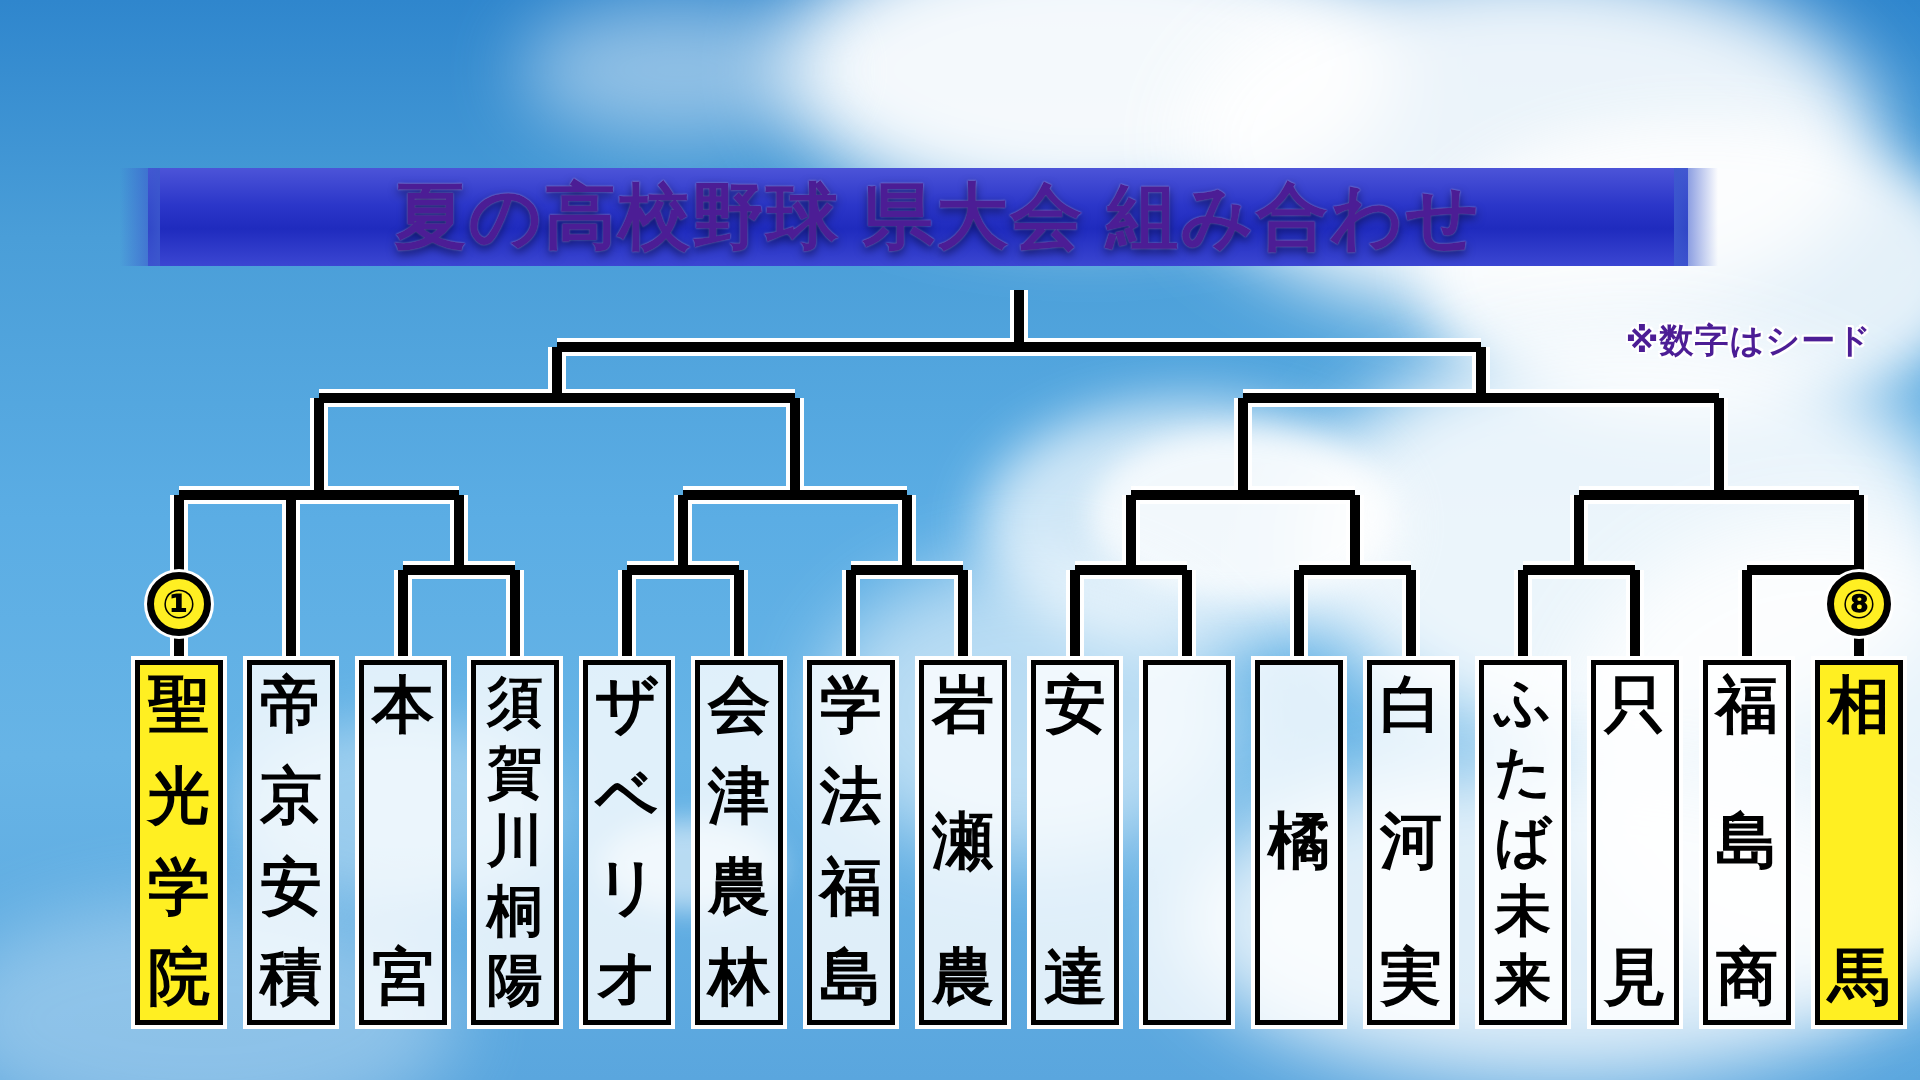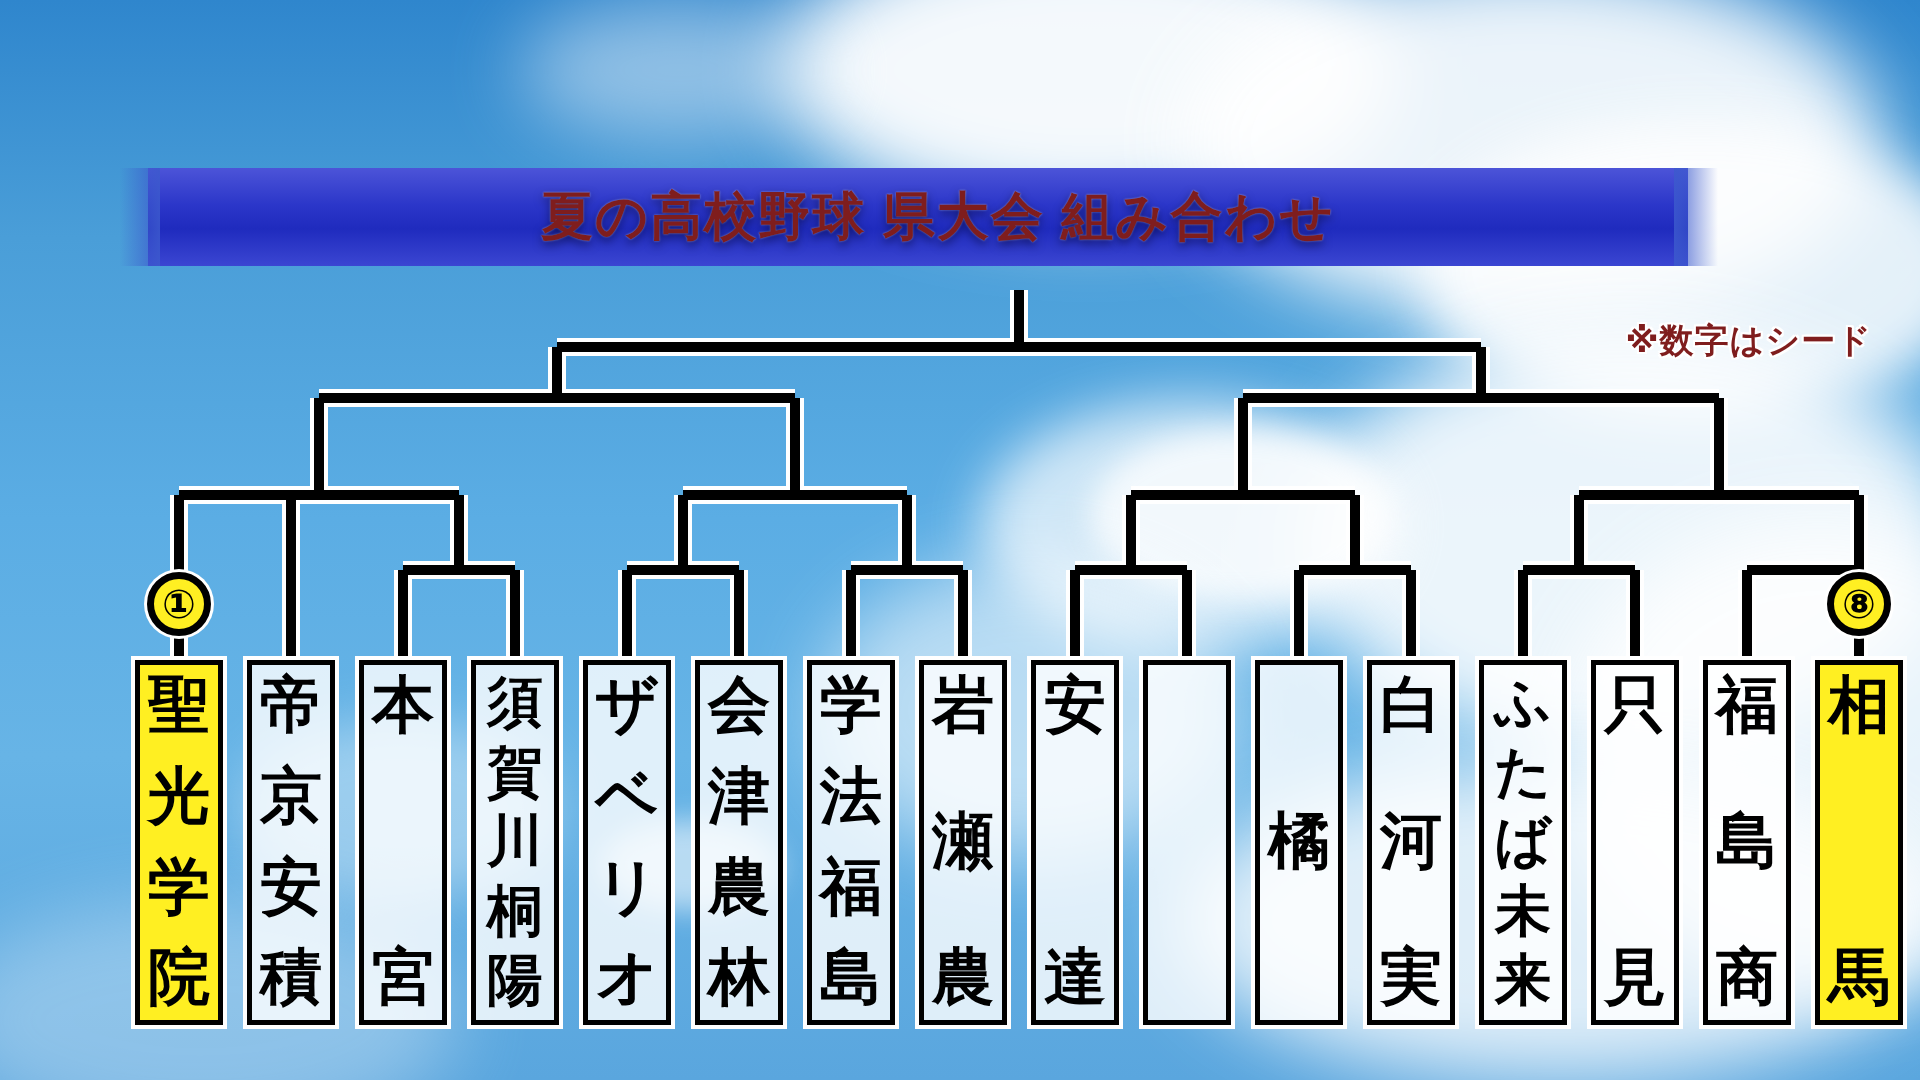--- a/index.html
+++ b/index.html
@@ -30,29 +30,29 @@
     content:"";position:absolute;left:-28px;top:0;width:40px;height:100%;
     background:linear-gradient(90deg,rgba(60,110,200,0) 0%,rgba(60,90,205,.85) 100%);
   }
   #title-band::after{
     content:"";position:absolute;right:-30px;top:0;width:44px;height:100%;
     background:linear-gradient(90deg,rgba(60,90,205,.85) 0%,rgba(60,110,200,0) 100%);
   }
   #title-text{
     position:absolute;left:148px;top:168px;width:1580px;height:98px;
     display:flex;align-items:center;justify-content:center;
-    color:#7f1d1d;font-size:52px;font-weight:bold;letter-spacing:2px;
+    color:#4c1d95;font-size:72px;font-weight:bold;letter-spacing:2px;
     text-shadow:0 4px 10px rgba(0,0,30,.55), 0 0 2px rgba(255,255,255,.6);
     white-space:nowrap;
   }
 
   
   #seed-note{
     position:absolute;right:48px;top:318px;
-    font-size:34px;font-weight:bold;color:#7f1d1d;
+    font-size:34px;font-weight:bold;color:#4c1d95;
     letter-spacing:1px;white-space:nowrap;
     text-shadow:
       2px 0 0 #fff,-2px 0 0 #fff,0 2px 0 #fff,0 -2px 0 #fff,
       2px 2px 0 #fff,-2px 2px 0 #fff,2px -2px 0 #fff,-2px -2px 0 #fff;
   }
 
   
   #bracket-svg{position:absolute;left:0;top:0;width:1920px;height:1080px;}
 
   

